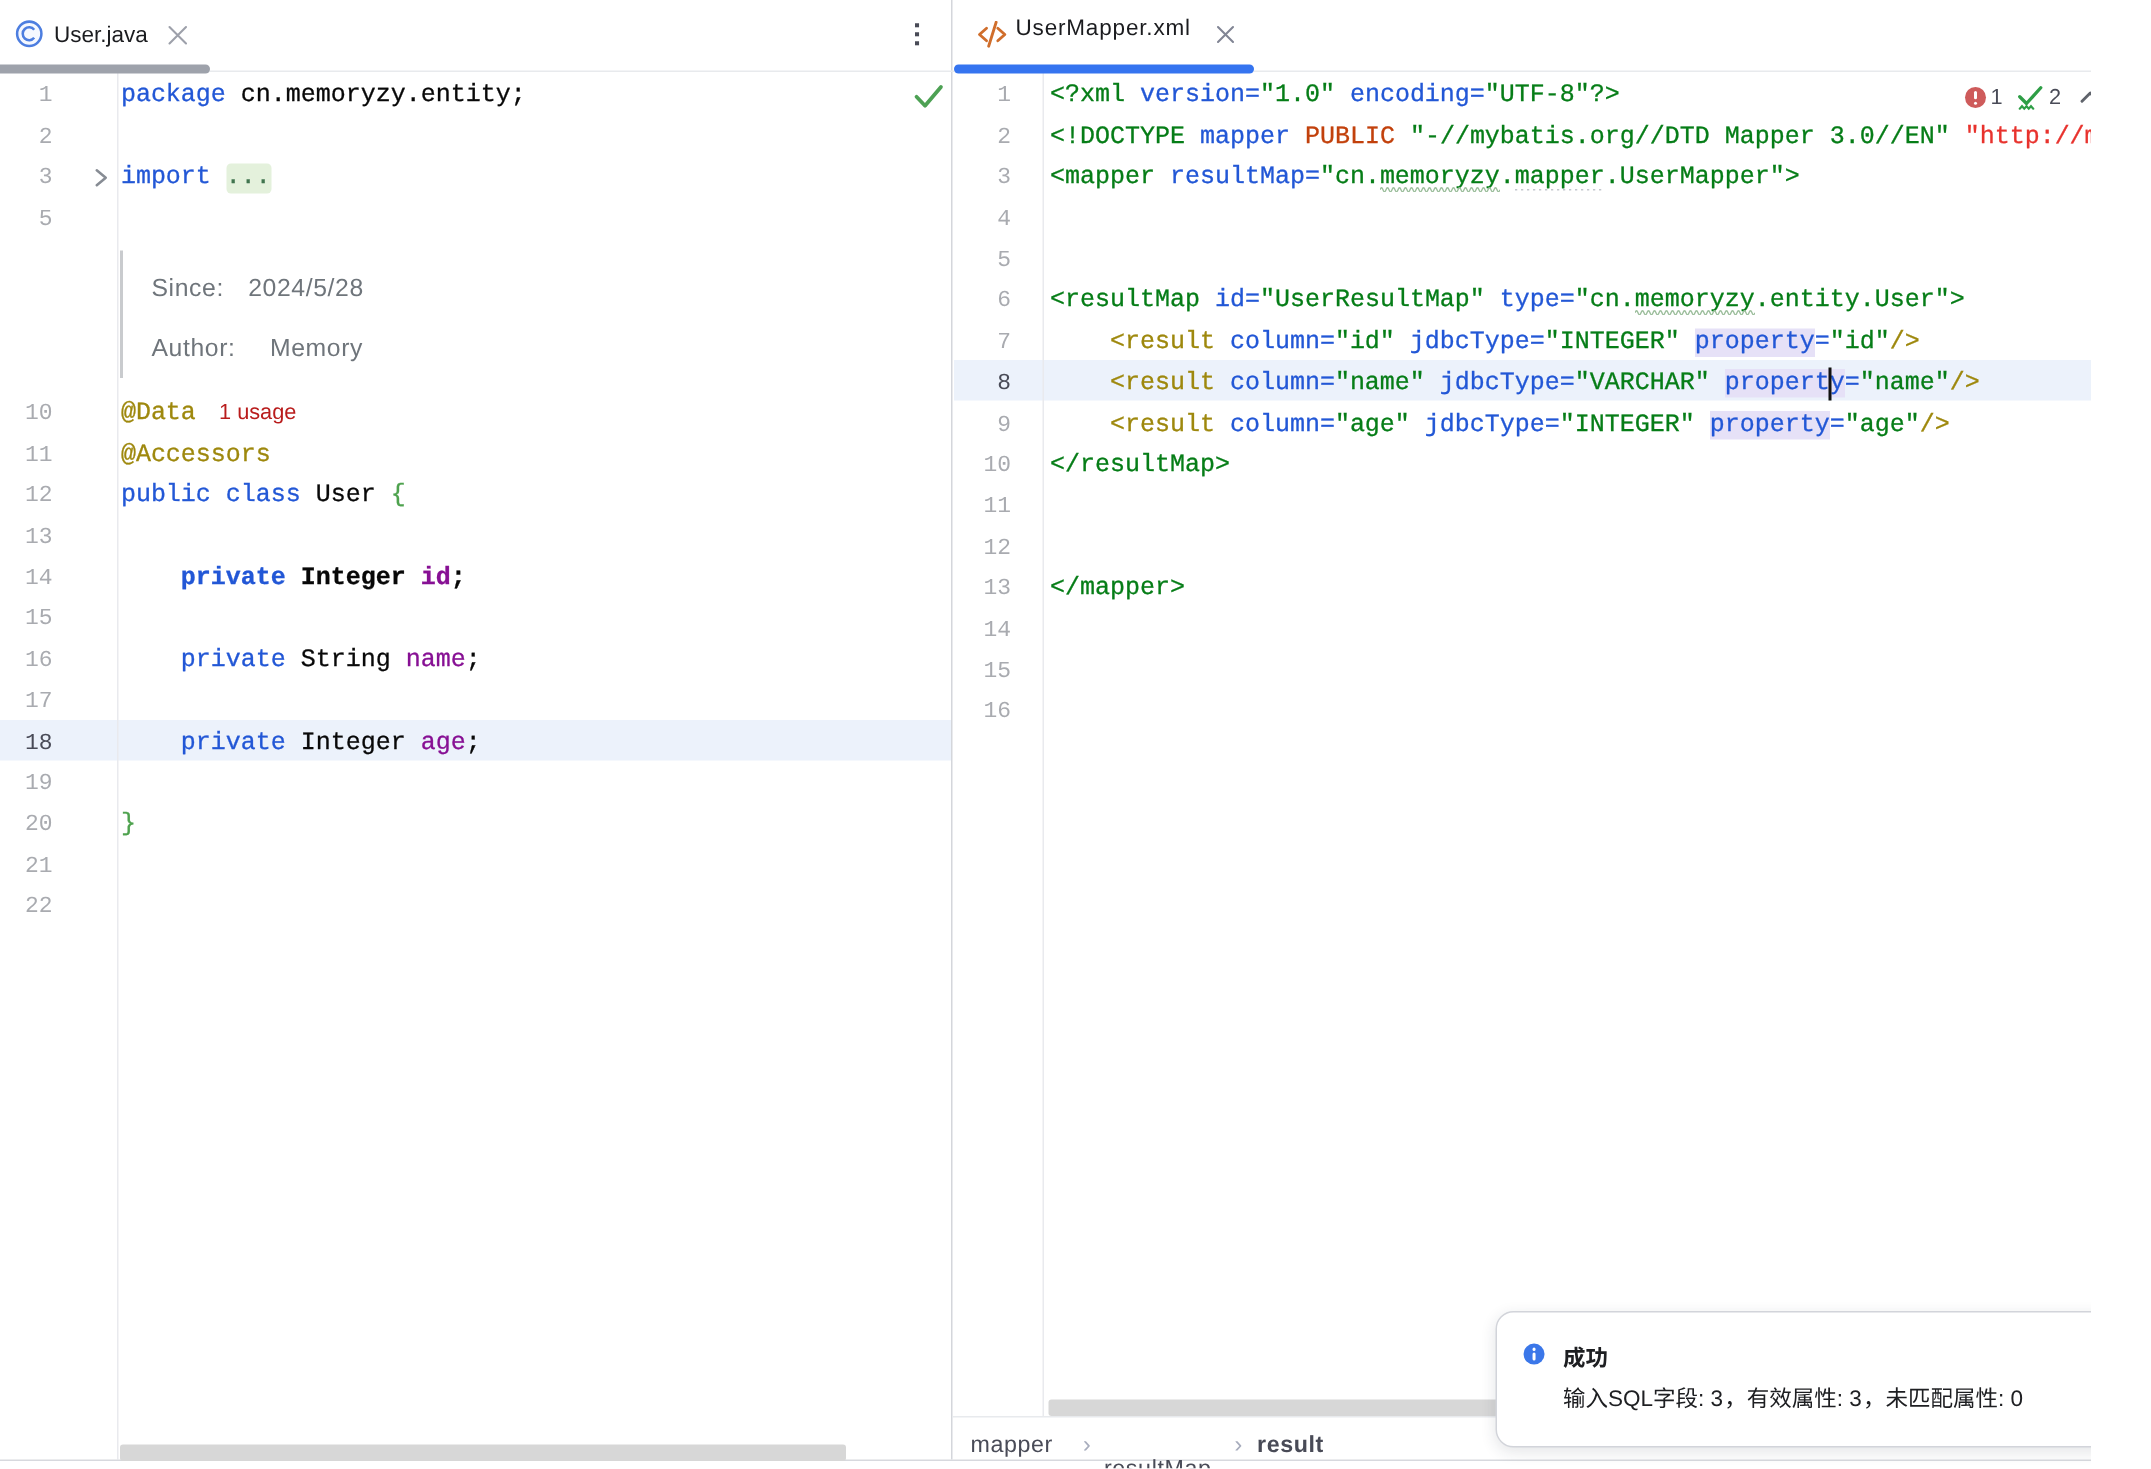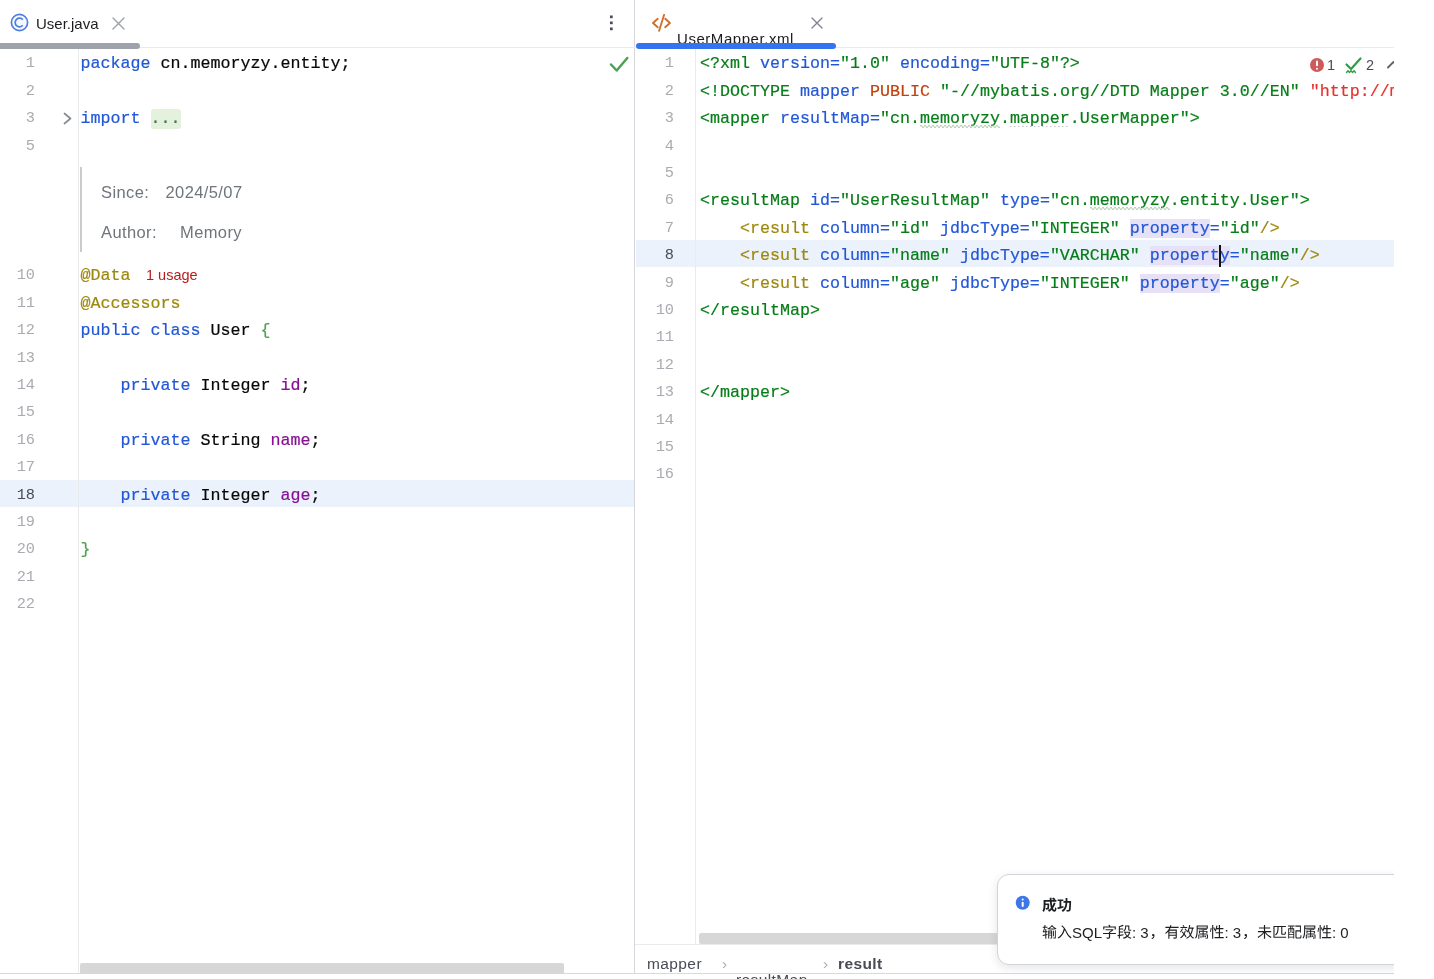--- a/index.html
+++ b/index.html
@@ -44,21 +44,21 @@
 <svg class="abs" style="left:609px;top:13.5px" width="5" height="18" viewBox="0 0 5 18">
   <rect x="1" y="1.5" width="2.7" height="2.7" fill="#494B57"></rect>
       <rect x="1" y="7.5" width="2.7" height="2.7" fill="#494B57"></rect>
       <rect x="1" y="13.5" width="2.7" height="2.7" fill="#494B57"></rect>
 </svg>
 <svg class="abs" style="left:650.5px;top:13.5px" width="21" height="18" viewBox="0 0 21 18">
   <path d="M6.7 4.8 L2.0 9.0 L6.7 13.2" fill="none" stroke="#D06E2C" stroke-width="1.9" stroke-linecap="round" stroke-linejoin="round"></path>
   <path d="M14.2 4.8 L18.9 9.0 L14.2 13.2" fill="none" stroke="#D06E2C" stroke-width="1.9" stroke-linecap="round" stroke-linejoin="round"></path>
   <path d="M13.1 0.8 L8.1 16.8" fill="none" stroke="#D06E2C" stroke-width="1.9" stroke-linecap="round"></path>
 </svg>
-<div class="tabtxt" style="left:677px;top:30px;letter-spacing:0.55px;">UserMapper.xml</div>
+<div class="tabtxt" style="left:677px;top:10px;letter-spacing:0.55px;">UserMapper.xml</div>
 <svg class="abs" style="left:811px;top:17px" width="12" height="12" viewBox="0 0 12 12">
   <path d="M1 1 L11 11 M11 1 L1 11" stroke="#818594" stroke-width="1.4" stroke-linecap="round"></path>
 </svg>
 <div class="abs" style="left:636px;top:42.5px;width:200px;height:6px;background:#3574F0;border-radius:3px;"></div>
 <svg class="abs" style="left:1407px;top:13.5px" width="5" height="18" viewBox="0 0 5 18">
   <rect x="1" y="1.5" width="2.7" height="2.7" fill="#494B57"></rect>
       <rect x="1" y="7.5" width="2.7" height="2.7" fill="#494B57"></rect>
       <rect x="1" y="13.5" width="2.7" height="2.7" fill="#494B57"></rect>
 </svg>
 
@@ -87,28 +87,28 @@
 <svg class="abs" style="left:608px;top:54px" width="22" height="22" viewBox="0 0 22 22">
   <path d="M3 10.5 L8.7 16.5 L19.3 4" fill="none" stroke="#4DA154" stroke-width="2.5" stroke-linecap="round" stroke-linejoin="round"></path>
 </svg>
 
 <div class="m" style="left:80.6px;top:50.3px;"><span class="b">package</span> cn.memoryzy.entity;</div>
 <div class="abs" style="left:150.5px;top:108.6px;width:30px;height:20px;background:#E4F1DC;border-radius:3px;"></div>
 <div class="m" style="left:80.6px;top:105.1px;"><span class="b">import</span> <span style="color:#41754F">...</span></div>
 
 <div class="abs" style="left:80px;top:167px;width:2px;height:85px;background:#C9CBCE;"></div>
 <div class="doc" style="left:101px;top:182px;">Since:</div>
-<div class="doc" style="left:165.5px;top:182px;">2024/5/07</div>
+<div class="doc" style="left:165.5px;top:182px;">2024/5/28</div>
 <div class="doc" style="left:101px;top:222px;">Author:</div>
 <div class="doc" style="left:180px;top:222px;">Memory</div>
 <div class="m" style="left:80.6px;top:262.3px;"><span class="o">@Data</span></div>
 <div class="inlay" style="left:146px;top:267px;">1 usage</div>
 <div class="m" style="left:80.6px;top:289.7px;"><span class="o">@Accessors</span></div>
 <div class="m" style="left:80.6px;top:317.1px;"><span class="b">public class</span> User <span class="br">{</span></div>
-<div class="m" style="left:80.6px;top:371.9px;">    <span class="b">private</span> Integer <span class="p">id</span>;</div>
+<div class="m" style="left:80.6px;top:371.9px;font-weight:bold;">    <span class="b">private</span> Integer <span class="p">id</span>;</div>
 <div class="m" style="left:80.6px;top:426.7px;">    <span class="b">private</span> String <span class="p">name</span>;</div>
 <div class="m" style="left:80.6px;top:481.5px;">    <span class="b">private</span> Integer <span class="p">age</span>;</div>
 <div class="m" style="left:80.6px;top:536.3px;"><span class="br">}</span></div>
 
 <div class="abs" style="left:80px;top:963px;width:484px;height:10.5px;background:#D7D7D7;border-radius:2px;"></div>
 
 <div class="gn" style="left:634px;top:50.3px;">1</div>
 <div class="gn" style="left:634px;top:77.7px;">2</div>
 <div class="gn" style="left:634px;top:105.1px;">3</div>
 <div class="gn" style="left:634px;top:132.5px;">4</div>

